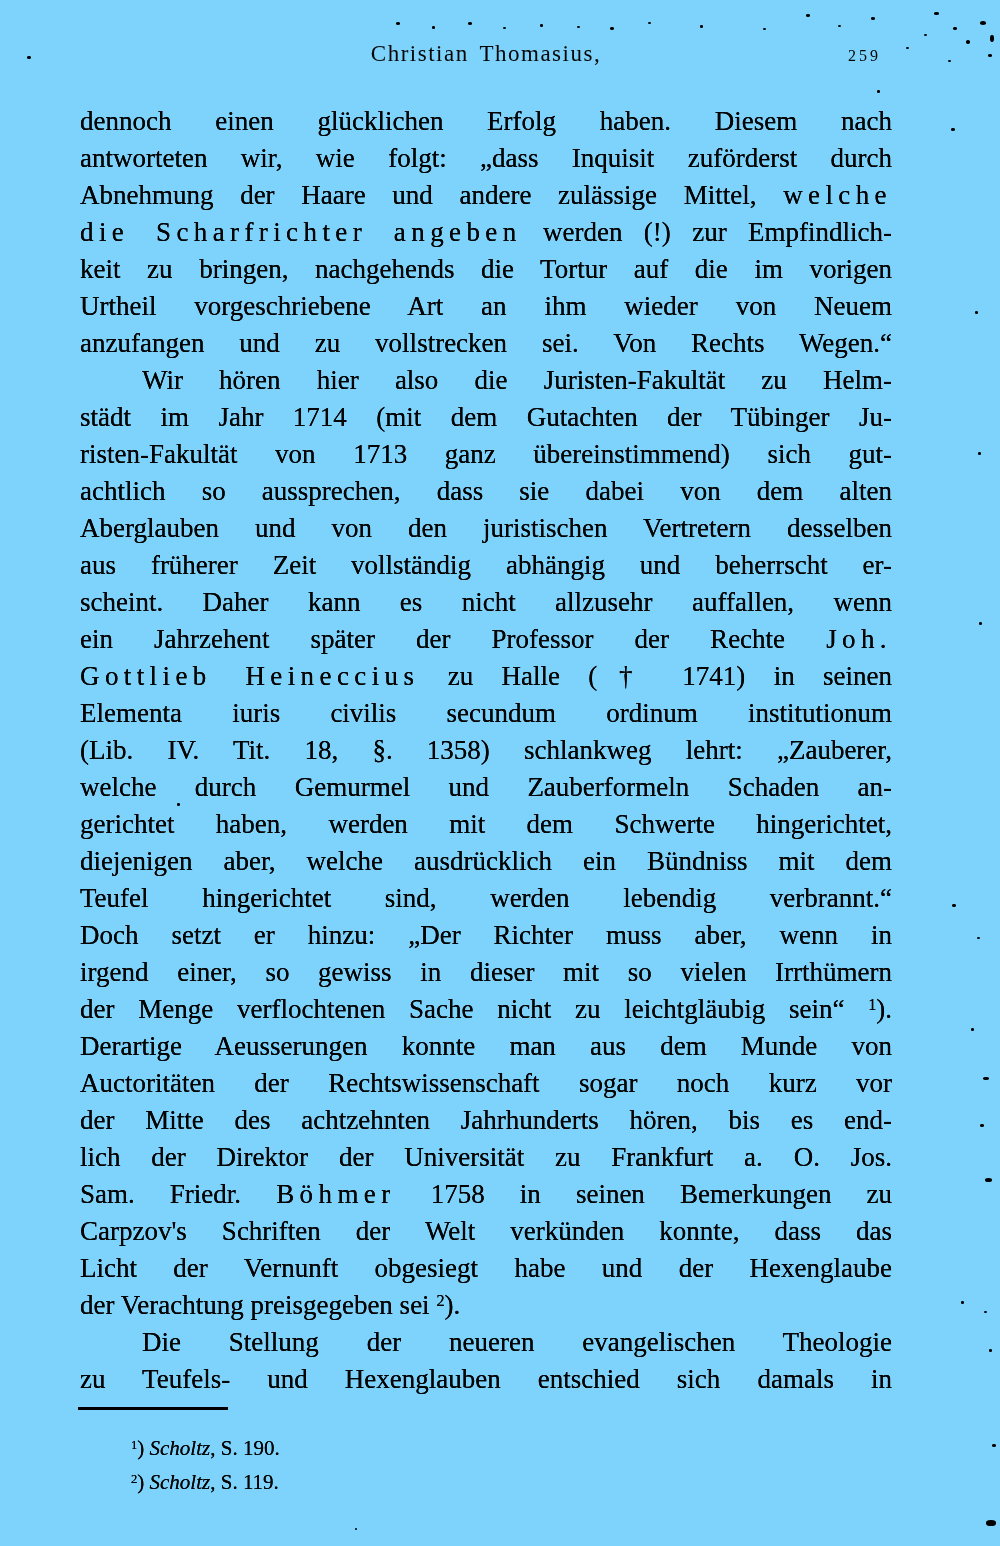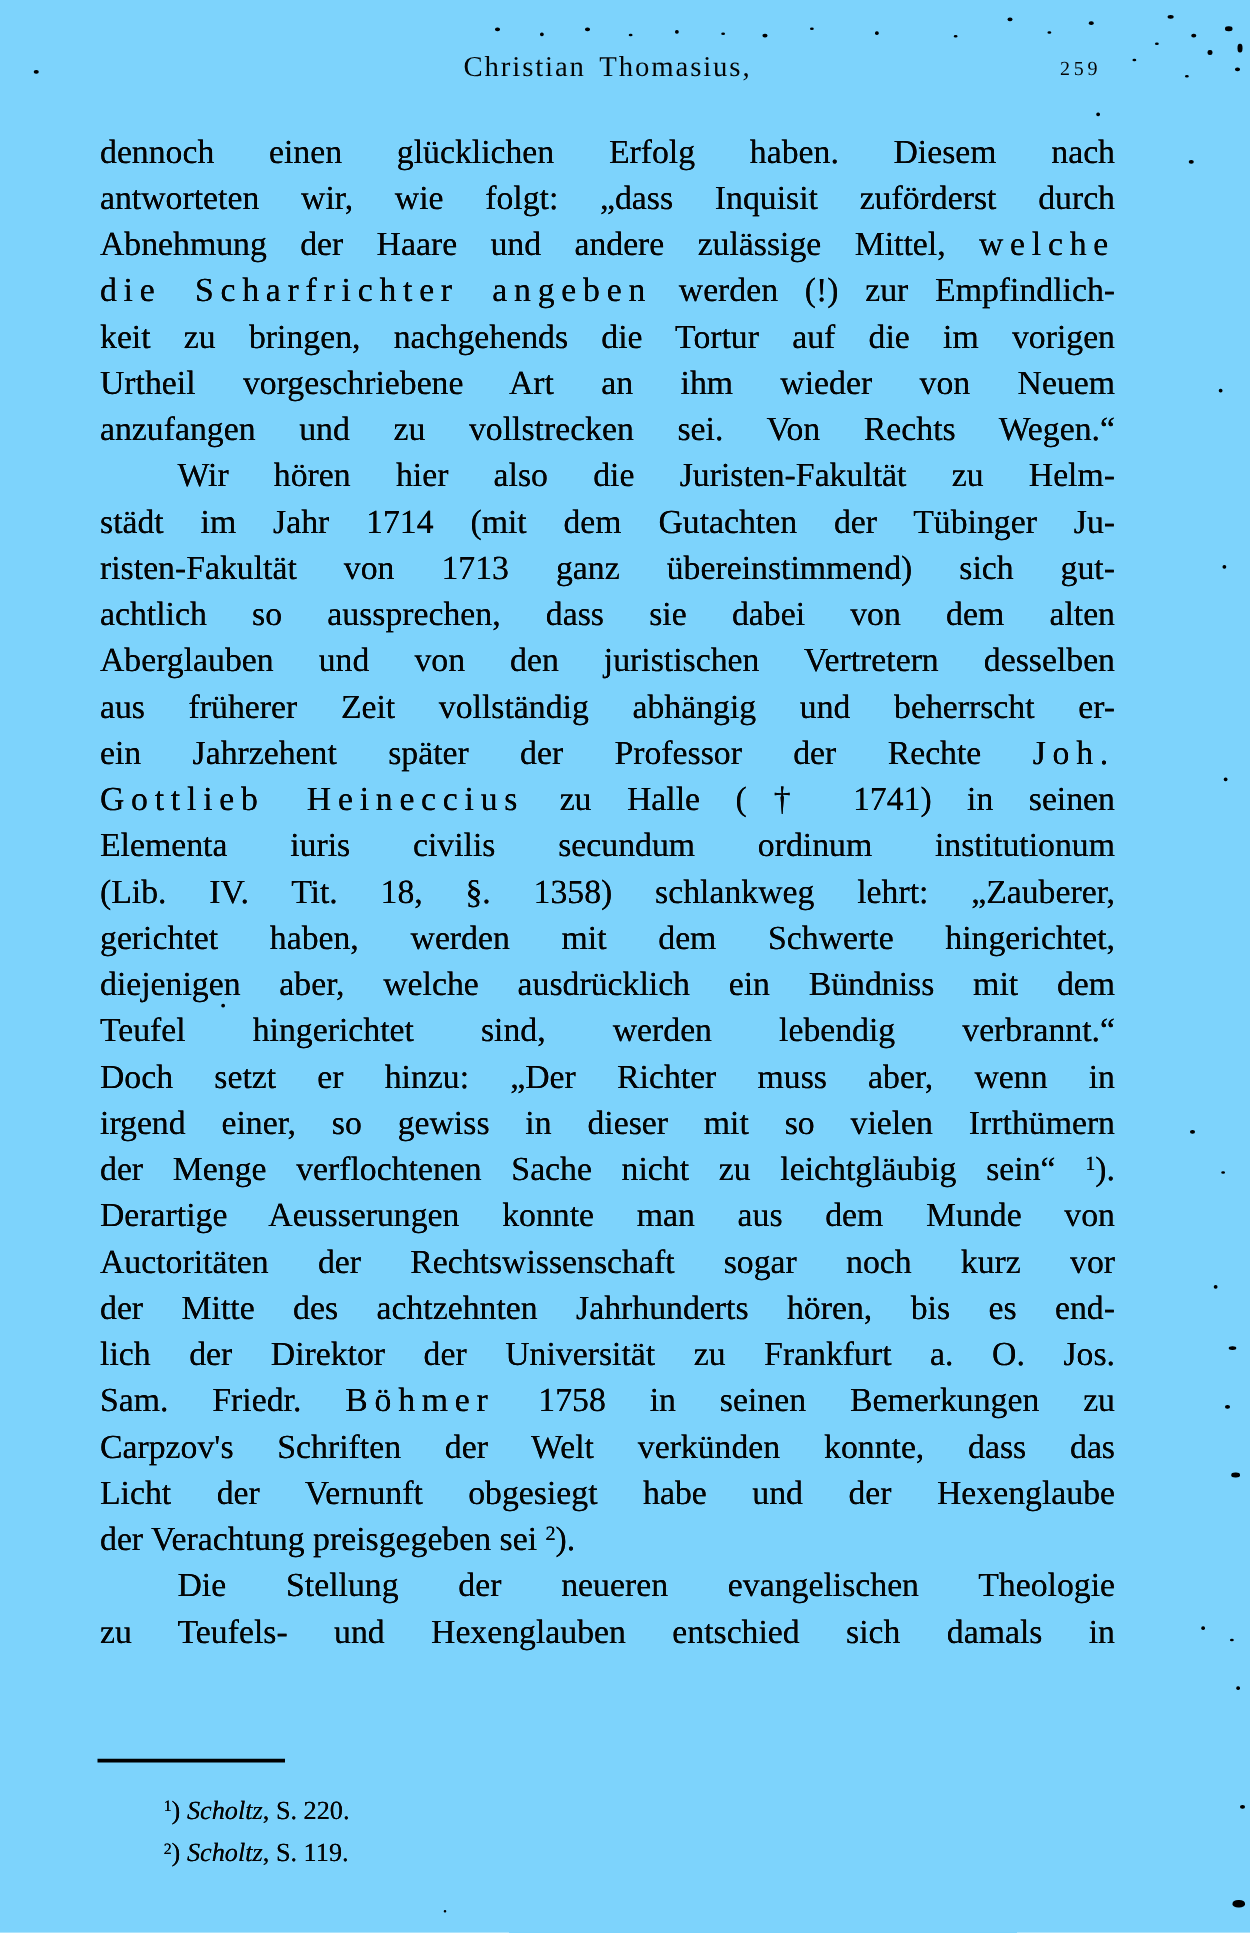--- a/index.html
+++ b/index.html
@@ -97,24 +97,26 @@
       <div class="line"><span class="sp">die Scharfrichter angeben</span><span> werden (!) zur Empfindlich-</span></div>
       <div class="line"><span>keit zu bringen, nachgehends die Tortur auf die im vorigen</span></div>
       <div class="line"><span>Urtheil vorgeschriebene Art an ihm wieder von Neuem</span></div>
       <div class="line"><span>anzufangen und zu vollstrecken sei. Von Rechts Wegen.“</span></div>
       <div class="line ind"><span>Wir hören hier also die Juristen-Fakultät zu Helm-</span></div>
       <div class="line"><span>städt im Jahr 1714 (mit dem Gutachten der Tübinger Ju-</span></div>
       <div class="line"><span>risten-Fakultät von 1713 ganz übereinstimmend) sich gut-</span></div>
       <div class="line"><span>achtlich so aussprechen, dass sie dabei von dem alten</span></div>
       <div class="line"><span>Aberglauben und von den juristischen Vertretern desselben</span></div>
       <div class="line"><span>aus früherer Zeit vollständig abhängig und beherrscht er-</span></div>
+      <div class="line"><span>scheint. Daher kann es nicht allzusehr auffallen, wenn</span></div>
       <div class="line"><span>ein Jahrzehent später der Professor der Rechte </span><span class="sp">Joh.</span></div>
       <div class="line"><span class="sp">Gottlieb Heineccius</span><span> zu Halle († 1741) in seinen</span></div>
       <div class="line"><span>Elementa iuris civilis secundum ordinum institutionum</span></div>
       <div class="line"><span>(Lib. IV. Tit. 18, §. 1358) schlankweg lehrt: „Zauberer,</span></div>
+      <div class="line"><span>welche durch Gemurmel und Zauberformeln Schaden an-</span></div>
       <div class="line"><span>gerichtet haben, werden mit dem Schwerte hingerichtet,</span></div>
       <div class="line"><span>diejenigen aber, welche ausdrücklich ein Bündniss mit dem</span></div>
       <div class="line"><span>Teufel hingerichtet sind, werden lebendig verbrannt.“</span></div>
       <div class="line"><span>Doch setzt er hinzu: „Der Richter muss aber, wenn in</span></div>
       <div class="line"><span>irgend einer, so gewiss in dieser mit so vielen Irrthümern</span></div>
       <div class="line"><span>der Menge verflochtenen Sache nicht zu leichtgläubig sein“ </span><sup class="fnref">1</sup><span>).</span></div>
       <div class="line"><span>Derartige Aeusserungen konnte man aus dem Munde von</span></div>
       <div class="line"><span>Auctoritäten der Rechtswissenschaft sogar noch kurz vor</span></div>
       <div class="line"><span>der Mitte des achtzehnten Jahrhunderts hören, bis es end-</span></div>
       <div class="line"><span>lich der Direktor der Universität zu Frankfurt a. O. Jos.</span></div>
@@ -122,21 +124,21 @@
       <div class="line"><span>Carpzov's Schriften der Welt verkünden konnte, dass das</span></div>
       <div class="line"><span>Licht der Vernunft obgesiegt habe und der Hexenglaube</span></div>
       <div class="line nj"><span>der Verachtung preisgegeben sei </span><sup class="fnref">2</sup><span>).</span></div>
       <div class="line ind"><span>Die Stellung der neueren evangelischen Theologie</span></div>
       <div class="line"><span>zu Teufels- und Hexenglauben entschied sich damals in</span></div>
     </div>
 
   <div class="footnote-sep"></div>
 
   <div class="footnotes">
-      <div class="footnote"><sup class="fnref">1</sup><span>) </span><span class="it">Scholtz</span><span>, S. 220.</span></div>
+      <div class="footnote"><sup class="fnref">1</sup><span>) </span><span class="it">Scholtz</span><span>, S. 190.</span></div>
       <div class="footnote"><sup class="fnref">2</sup><span>) </span><span class="it">Scholtz</span><span>, S. 119.</span></div>
     </div>
 
   <div id="artifacts">
       <div class="speck" style="left: 396px; top: 22px; width: 4px; height: 3px;"></div>
       <div class="speck" style="left: 432px; top: 26px; width: 3px; height: 3px;"></div>
       <div class="speck" style="left: 468px; top: 22px; width: 4px; height: 3px;"></div>
       <div class="speck" style="left: 503px; top: 27px; width: 3px; height: 2px;"></div>
       <div class="speck" style="left: 540px; top: 24px; width: 3px; height: 3px;"></div>
       <div class="speck" style="left: 577px; top: 26px; width: 3px; height: 2px;"></div>

